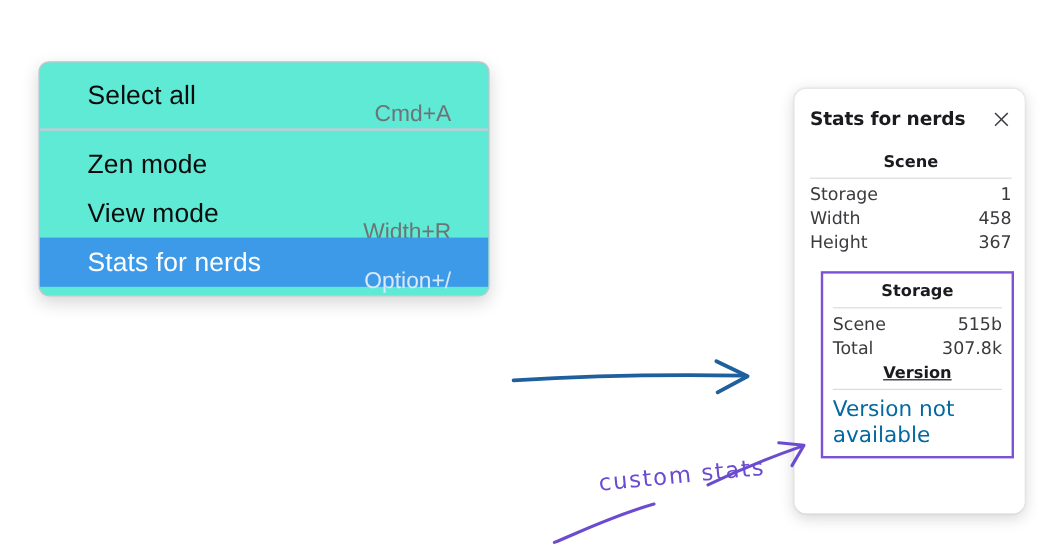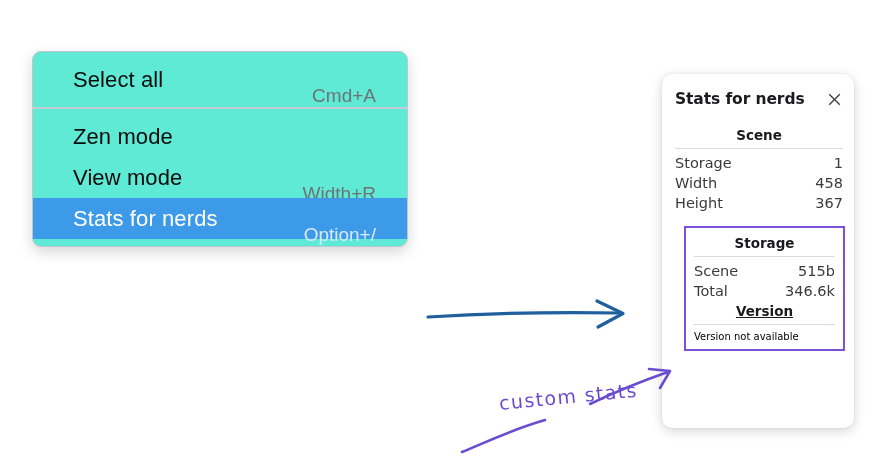--- a/index.html
+++ b/index.html
@@ -133,22 +133,22 @@
     margin-top: 13px;
     margin-left: 9px;
     margin-right: -2px;
     border: 2px solid #7b52d6;
     padding: 5px 8px 7px 8px;
     box-sizing: border-box;
   }
   #custom-block .sect-head { margin-top: 2px; }
   #version-head { margin-top: 12px; text-decoration: underline; }
   #version-text {
-    font-size: 10px;
-    color: #000000;
+    font-size: 18px;
+    color: #0369a1;
     padding-top: 2px;
   }
 
   
   #annotations {
     position: absolute;
     left: 0;
     top: 0;
     width: 873px;
     height: 461px;
@@ -233,21 +233,21 @@
       <div>
         <div class="sect-head">Storage</div>
         <div class="sect-rule"></div>
 
         <div class="kv-row">
           <span class="k">Scene</span>
           <span class="v">515b</span>
         </div>
         <div class="kv-row">
           <span class="k">Total</span>
-          <span class="v">346.6k</span>
+          <span class="v">307.8k</span>
         </div>
       </div>
 
       <div>
         <div class="sect-head" id="version-head">Version</div>
         <div class="sect-rule"></div>
         <div id="version-text">Version not available</div>
       </div>
 
     </div>

